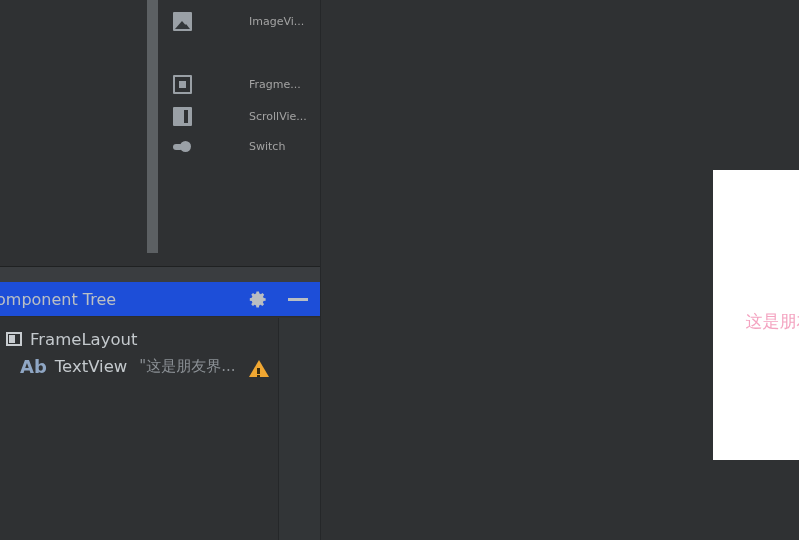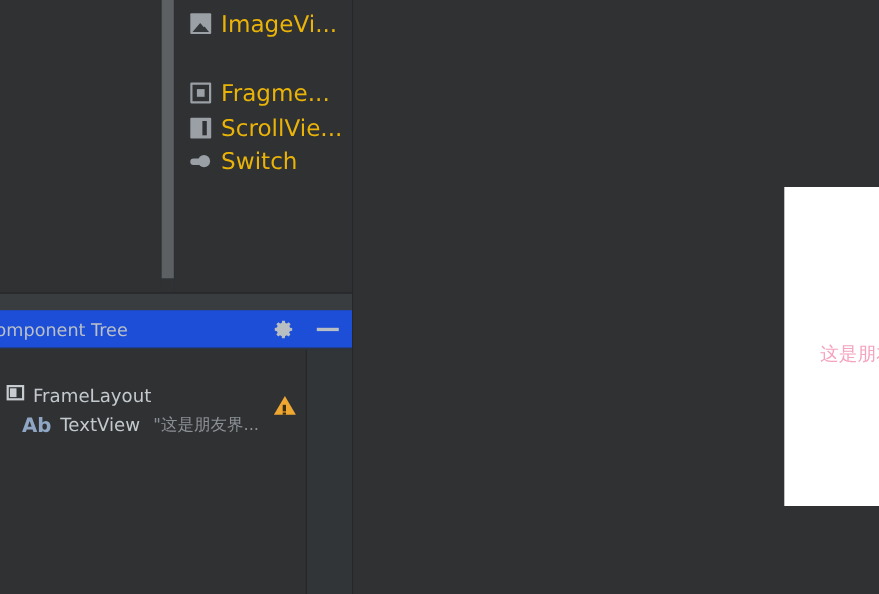--- a/index.html
+++ b/index.html
@@ -75,23 +75,24 @@
     align-items: center;
   }
   .pal-ico {
     width: 19px; height: 19px;
     margin-left: 14px;
     margin-right: 9px;
     flex: 0 0 auto;
     position: relative;
   }
   .pal-label {
-    color: #eab308;
-    font-size: 21px;
+    color: #a3a3a3;
+    font-size: 11px;
     white-space: nowrap;
+    margin-left: 48px;
   }
 
   
   .ico-image {
     background: #9aa0a6;
     border-radius: 1px;
     overflow: hidden;
   }
   .ico-image:after {
     content: "";
@@ -229,22 +230,22 @@
   .tree-divider-b {
     position: absolute;
     left: 320px; top: 0px;
     width: 1px; height: 540px;
     background: #252729;
   }
   .tree-row {
     position: absolute;
     height: 28px;
     display: flex;
+    align-items: center;
     white-space: nowrap;
-    margin-top: 25px;
   }
   .tree-row-0 { left: 0px; top: 7px; }
   .tree-row-1 { left: 18px; top: 34px; }
   .node-label {
     color: #c4c9cd;
     font-size: 16.5px;
     margin-left: 8px;
   }
   .node-value {
     color: #8b9095;

